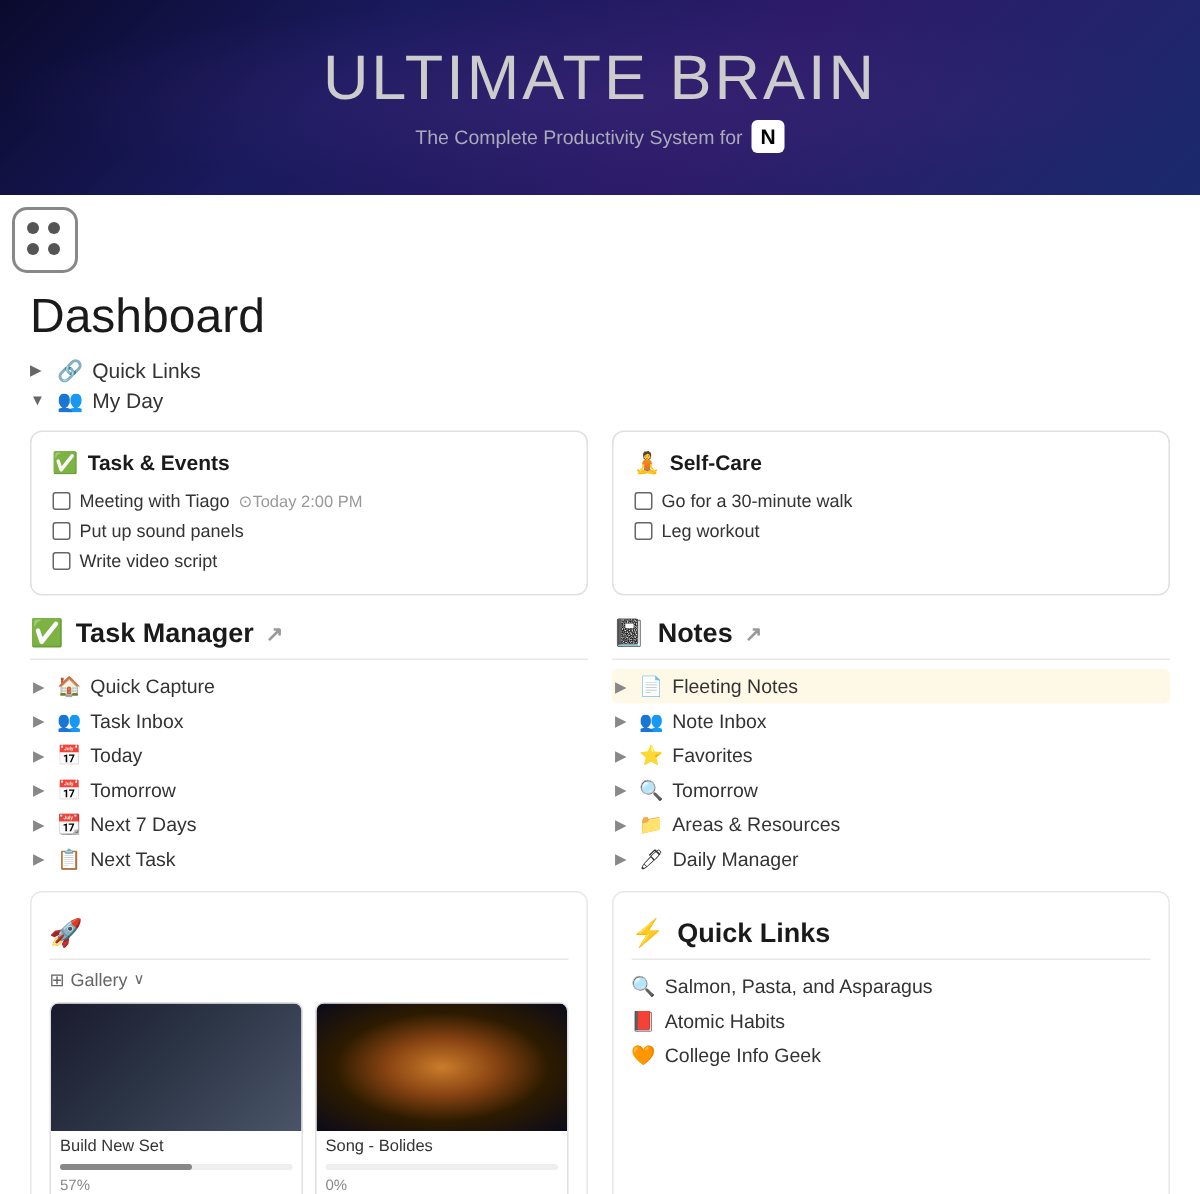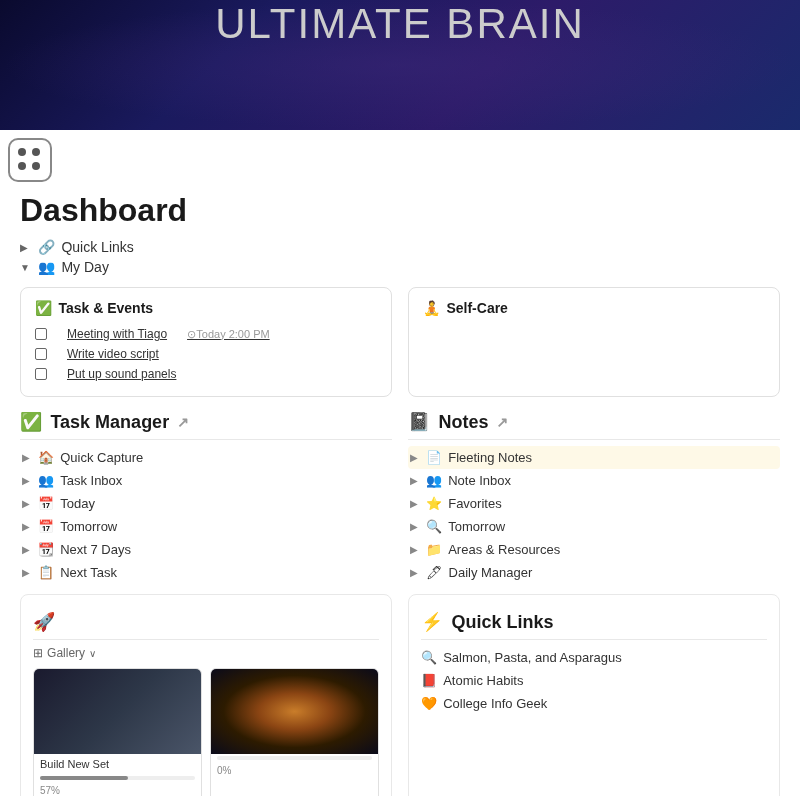--- a/index.html
+++ b/index.html
@@ -12,21 +12,21 @@
     }
 
     
     .header-banner {
       background: linear-gradient(135deg, #0a0a2e 0%, #1a1a5e 30%, #2d1b69 60%, #1a2a6c 100%);
       width: 100%;
       height: 130px;
       display: flex;
       flex-direction: column;
       align-items: center;
-      justify-content: flex-start;
+      justify-content: center;
       position: relative;
       overflow: hidden;
     }
     .header-banner::before {
       content: '';
       position: absolute;
       top: 0; left: 0; right: 0; bottom: 0;
       background: radial-gradient(ellipse at 50% 50%, rgba(60, 40, 120, 0.5) 0%, transparent 70%);
     }
     .banner-title {
@@ -83,21 +83,21 @@
       border-radius: 50%;
     }
 
     
     .main-content {
       padding: 0 20px 20px 20px;
     }
 
     .page-title {
       font-size: 32px;
-      font-weight: 700;
+      font-weight: 400;
       color: #1a1a1a;
       margin: 10px 0 8px 0;
     }
 
     
     .collapse-item {
       display: flex;
       align-items: center;
       gap: 6px;
       font-size: 14px;
@@ -131,25 +131,24 @@
       font-weight: 600;
       color: #1a1a1a;
       margin-bottom: 8px;
       display: flex;
       align-items: center;
       gap: 6px;
     }
     .task-item {
       display: flex;
       align-items: center;
-      gap: 20px;
+      gap: 6px;
       font-size: 12px;
       color: #333;
       padding: 3px 0;
-      text-decoration: underline;
     }
     .checkbox {
       width: 12px;
       height: 12px;
       border: 1.5px solid #666;
       border-radius: 2px;
       flex-shrink: 0;
     }
     .task-meta {
       color: #999;
@@ -278,20 +277,24 @@
       margin: 6px 0;
     }
   </style>
 </head>
 <body>
 
 <div class="header-banner">
   <div class="banner-title">
     <span>ULTIMATE</span><span style="font-weight:300;color:#ccc;"> BRAIN</span>
   </div>
+  <div class="banner-subtitle">
+    <span>The Complete Productivity System for</span>
+    <span class="notion-icon">N</span>
+  </div>
 </div>
 
 <div class="app-icon">
   <div class="dot"></div>
   <div class="dot"></div>
   <div class="dot"></div>
   <div class="dot"></div>
 </div>
 
 <div class="main-content">
@@ -317,32 +320,40 @@
         <span>✅</span>
         <span>Task &amp; Events</span>
       </div>
       <div class="task-item">
         <div class="checkbox"></div>
         <span>Meeting with Tiago</span>
         <span class="task-meta">⊙Today 2:00 PM</span>
       </div>
       <div class="task-item">
         <div class="checkbox"></div>
-        <span>Write video script</span>
+        <span>Put up sound panels</span>
       </div>
       <div class="task-item">
         <div class="checkbox"></div>
-        <span>Put up sound panels</span>
+        <span>Write video script</span>
       </div>
     </div>
 
     <div class="card">
       <div class="card-title">
         <span>🧘</span>
         <span>Self-Care</span>
+      </div>
+      <div class="task-item">
+        <div class="checkbox"></div>
+        <span>Go for a 30-minute walk</span>
+      </div>
+      <div class="task-item">
+        <div class="checkbox"></div>
+        <span>Leg workout</span>
       </div>
     </div>
   </div>
 
   <div class="two-col">
 
     <div>
       <div class="section-header">
         <span>✅</span>
         <span>Task Manager</span>
@@ -445,20 +456,21 @@
           <div class="progress-bar-wrap">
             <div class="progress-bg">
               <div class="progress-fill" style="width:57%;"></div>
             </div>
             <span class="progress-label">57%</span>
           </div>
         </div>
 
         <div class="gallery-card">
           <div class="gallery-img-space"></div>
+          <div class="gallery-card-title">Song - Bolides</div>
           <div class="progress-bar-wrap">
             <div class="progress-bg">
               <div class="progress-fill" style="width:0%;"></div>
             </div>
             <span class="progress-label">0%</span>
           </div>
         </div>
       </div>
     </div>
 

